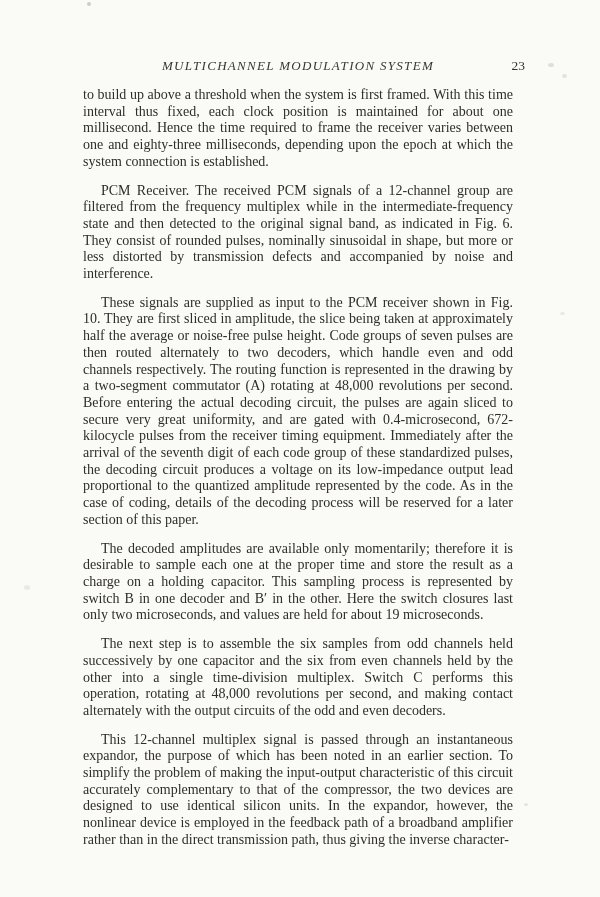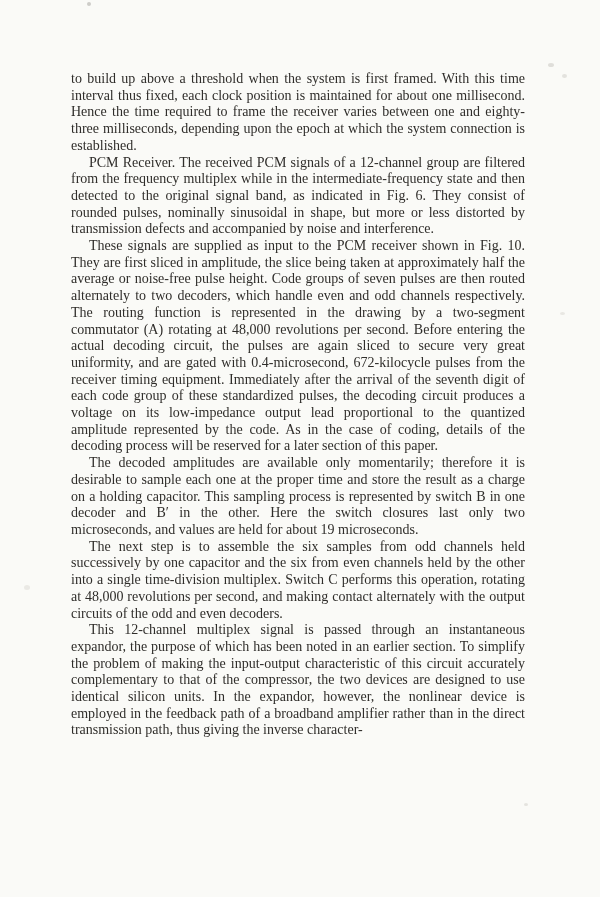--- a/index.html
+++ b/index.html
@@ -43,21 +43,21 @@
     font-size: 13.5px;
     color: #322f2c;
   }
   .body-text-block {
     margin-top: 13px;
     font-size: 14px;
     line-height: 16.7px;
     text-align: justify;
   }
   .body-text-block p {
-    margin: 0;
+    margin: 12px;
     padding: 0;
   }
   .body-text-block p.indent {
     text-indent: 18px;
   }
   .it {
   }
   
   .speck {
     position: absolute;
@@ -76,20 +76,24 @@
 
 <div class="page">
   <div class="speck s1"></div>
   <div class="speck s2"></div>
   <div class="speck s3"></div>
   <div class="speck s4"></div>
   <div class="speck s5"></div>
   <div class="speck s6"></div>
 
   <div class="content">
+    <div class="running-header">
+      <span class="title">MULTICHANNEL MODULATION SYSTEM</span>
+      <span class="pagenum">23</span>
+    </div>
 
     <div class="body-text-block">
       <p><span>to build up above a threshold when the system is first framed. With this time interval thus fixed, each clock position is maintained for about one millisecond. Hence the time required to frame the receiver varies between one and eighty-three milliseconds, depending upon the epoch at which the system connection is established.</span></p>
       <p class="indent"><span class="it">PCM Receiver.</span><span> The received PCM signals of a 12-channel group are filtered from the frequency multiplex while in the intermediate-frequency state and then detected to the original signal band, as indicated in Fig. 6. They consist of rounded pulses, nominally sinusoidal in shape, but more or less distorted by transmission defects and accompanied by noise and interference.</span></p>
       <p class="indent"><span>These signals are supplied as input to the PCM receiver shown in Fig. 10. They are first sliced in amplitude, the slice being taken at approximately half the average or noise-free pulse height. Code groups of seven pulses are then routed alternately to two decoders, which handle even and odd channels respectively. The routing function is represented in the drawing by a two-segment commutator (</span><span class="it">A</span><span>) rotating at 48,000 revolutions per second. Before entering the actual decoding circuit, the pulses are again sliced to secure very great uniformity, and are gated with 0.4-microsecond, 672-kilocycle pulses from the receiver timing equipment. Immediately after the arrival of the seventh digit of each code group of these standardized pulses, the decoding circuit produces a voltage on its low-impedance output lead proportional to the quantized amplitude represented by the code. As in the case of coding, details of the decoding process will be reserved for a later section of this paper.</span></p>
       <p class="indent"><span>The decoded amplitudes are available only momentarily; therefore it is desirable to sample each one at the proper time and store the result as a charge on a holding capacitor. This sampling process is represented by switch </span><span class="it">B</span><span> in one decoder and </span><span class="it">B′</span><span> in the other. Here the switch closures last only two microseconds, and values are held for about 19 microseconds.</span></p>
       <p class="indent"><span>The next step is to assemble the six samples from odd channels held successively by one capacitor and the six from even channels held by the other into a single time-division multiplex. Switch </span><span class="it">C</span><span> performs this operation, rotating at 48,000 revolutions per second, and making contact alternately with the output circuits of the odd and even decoders.</span></p>
       <p class="indent"><span>This 12-channel multiplex signal is passed through an instantaneous expandor, the purpose of which has been noted in an earlier section. To simplify the problem of making the input-output characteristic of this circuit accurately complementary to that of the compressor, the two devices are designed to use identical silicon units. In the expandor, however, the nonlinear device is employed in the feedback path of a broadband amplifier rather than in the direct transmission path, thus giving the inverse character-</span></p>
     </div>
   </div>

